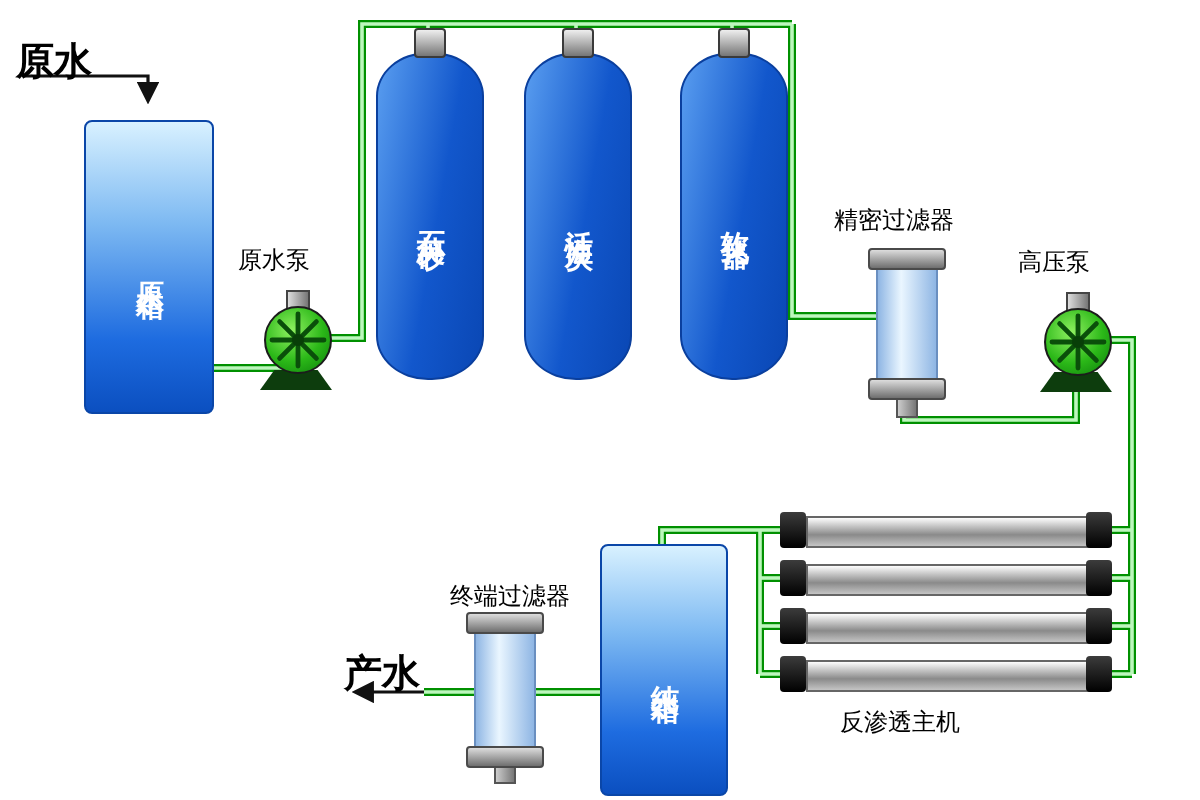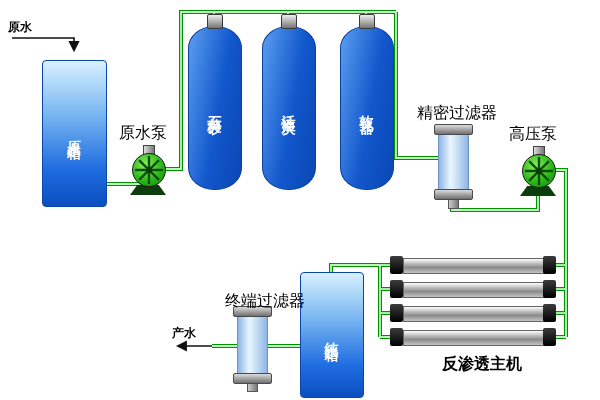--- a/index.html
+++ b/index.html
@@ -3,22 +3,22 @@
 <meta charset="utf-8">
 <style>
   html,body{margin:0;padding:0;background:#fff;}
   .canvas{position:relative;width:600px;height:400px;background:#ffffff;overflow:hidden;
           font-family:"DejaVu Sans",sans-serif;}
   svg.pipes{position:absolute;left:0;top:0;z-index:1;}
   .pipe-outer{stroke:#009000;stroke-width:4;fill:none;}
   .pipe-inner{stroke:#bdf7bd;stroke-width:1.8;fill:none;}
   .arrow{stroke:#111;stroke-width:1.6;fill:none;}
 
-  .lbl{position:absolute;z-index:4;font-size:16px;color:#000;white-space:nowrap;line-height:1.2;}
-  .lbl.big{font-size:12px;font-weight:700;}
+  .lbl{position:absolute;z-index:4;font-size:12px;color:#000;white-space:nowrap;line-height:1.2;}
+  .lbl.big{font-size:19px;font-weight:700;}
 
   .tank{position:absolute;z-index:2;border-radius:4px;display:flex;align-items:center;justify-content:center;
         background:linear-gradient(180deg,#d8f1ff 0%,#7db9f2 35%,#1e6ce0 75%,#0b4fc0 100%);
         border:1px solid #0a46a8;}
   .cyl{position:absolute;z-index:2;width:52px;height:162px;border-radius:26px/22px;
        display:flex;align-items:center;justify-content:center;
        background:linear-gradient(100deg,#5a9ef0 0%,#1257cc 55%,#0a47b4 100%);
        border:1px solid #0a3f9e;}
   .vlabel{writing-mode:vertical-rl;text-orientation:upright;color:#fff;font-weight:700;
           font-size:14px;letter-spacing:3px;}
@@ -153,21 +153,21 @@
   <div class="ro-cap" style="left:543px;top:280px;"></div>
 
   <div class="ro-cap" style="left:390px;top:304px;"></div>
   <div class="ro-body" style="left:403px;top:306px;"></div>
   <div class="ro-cap" style="left:543px;top:304px;"></div>
 
   <div class="ro-cap" style="left:390px;top:328px;"></div>
   <div class="ro-body" style="left:403px;top:330px;"></div>
   <div class="ro-cap" style="left:543px;top:328px;"></div>
 
-  <span class="lbl" style="left:442px;top:354px;font-weight:bold;">反渗透主机</span>
+  <span class="lbl" style="left:420px;top:354px;">反渗透主机</span>
 
   <div class="tank" style="left:300px;top:272px;width:62px;height:124px;">
     <span class="vlabel">纯水箱</span>
   </div>
 
   <span class="lbl" style="left:206px;top:291px;margin-left:19px;">终端过滤器</span>
   <div class="fcap" style="left:233px;top:306px;"></div>
   <div class="fbody" style="left:237px;top:315px;height:58px;"></div>
   <div class="fcap" style="left:233px;top:373px;"></div>
   <div class="fstem" style="left:247px;top:382px;height:8px;"></div>

